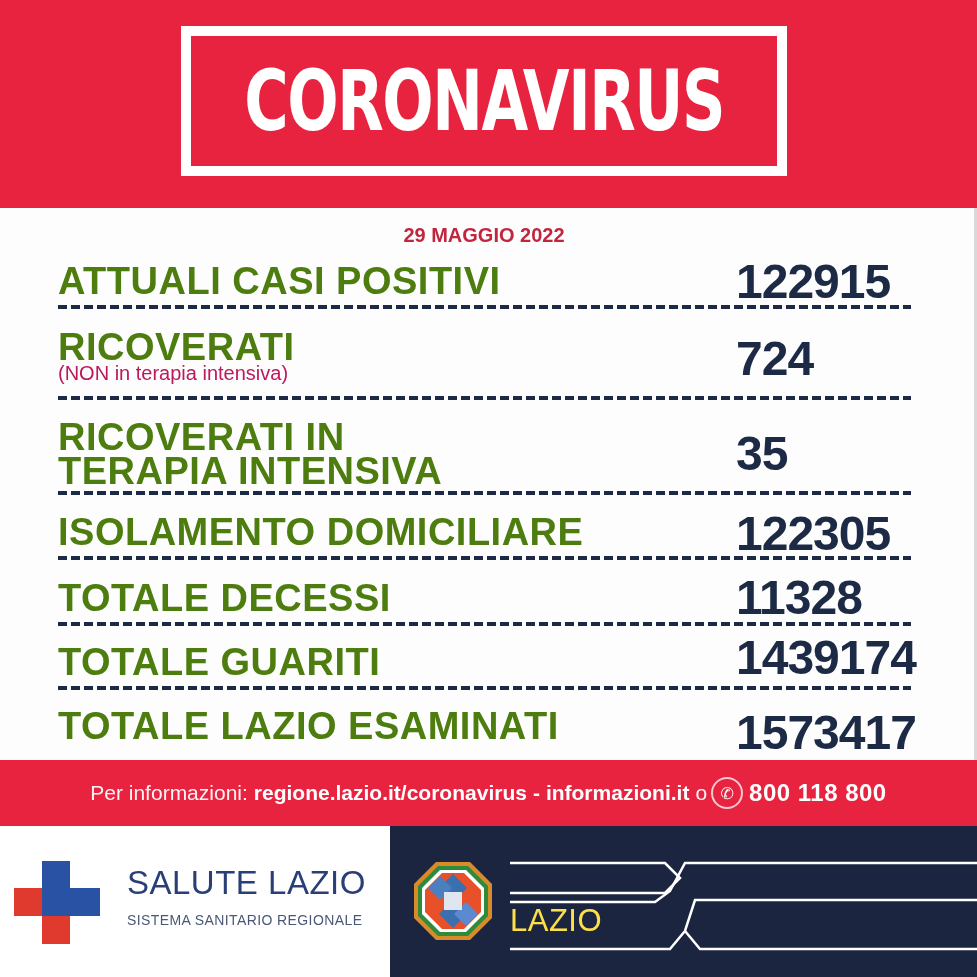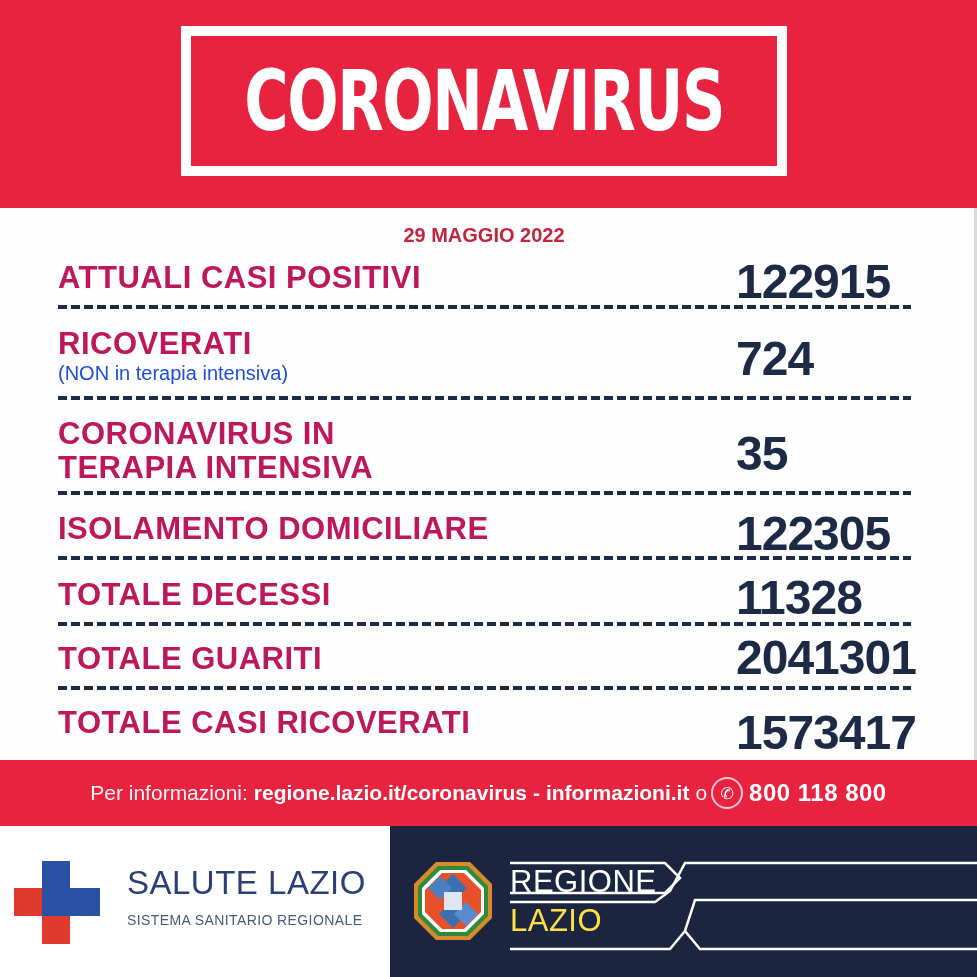--- a/index.html
+++ b/index.html
@@ -2,22 +2,22 @@
 <html><head>
 <meta charset="utf-8">
 <style>
   html, body { margin:0; padding:0; }
   body { width:977px; height:977px; position:relative; overflow:hidden; background:#fdfdfd; font-family:"Liberation Sans", sans-serif; }
   .header { position:absolute; left:0; top:0; width:977px; height:208px; background:#e8233f; }
   .title-frame { position:absolute; left:181px; top:26px; width:606px; height:150px; border:10px solid #ffffff; box-sizing:border-box; background:#e8233f; display:flex; align-items:center; justify-content:center; }
   .title-text { color:#ffffff; font-family:"DejaVu Sans", sans-serif; font-weight:bold; font-size:84px; letter-spacing:-2px; transform:scaleX(0.72); transform-origin:center; white-space:nowrap; line-height:1; }
   .right-edge { position:absolute; right:0; top:208px; width:3px; height:552px; background:#d9d9d9; }
   .date { position:absolute; left:0; width:968px; top:224px; text-align:center; color:#c2263f; font-weight:bold; font-size:20px; }
-  .row-label { position:absolute; left:58px; color:#be185d; font-weight:bold; font-size:31px; letter-spacing:0.5px; line-height:1; white-space:nowrap; }
-  .row-sub { position:absolute; left:58px; color:#1d4ed8; font-size:20px; line-height:1; white-space:nowrap; }
+  .row-label { position:absolute; left:58px; color:#4d7c0f; font-weight:bold; font-size:38px; letter-spacing:0.5px; line-height:1; white-space:nowrap; }
+  .row-sub { position:absolute; left:58px; color:#be185d; font-size:20px; line-height:1; white-space:nowrap; }
   .row-value { position:absolute; left:736px; color:#1c2a45; font-weight:bold; font-size:48px; letter-spacing:-1px; line-height:1; white-space:nowrap; }
   .dash { position:absolute; left:58px; width:853px; height:4px; background-image:linear-gradient(to right, #1c2a45 0, #1c2a45 9px, transparent 9px, transparent 13px); background-size:13px 4px; background-repeat:repeat-x; }
   .info-bar { position:absolute; left:0; top:760px; width:977px; height:66px; background:#e8233f; display:flex; align-items:center; justify-content:center; color:#ffffff; font-size:21px; white-space:nowrap; }
   .info-bar .plain { font-weight:normal; opacity:0.95; }
   .info-bar .bold { font-weight:bold; }
   .info-bar .sp { display:inline-block; width:6px; }
   .phone-icon { display:inline-flex; width:28px; height:28px; border:2px solid #f7c9d1; border-radius:50%; align-items:center; justify-content:center; font-size:16px; margin:0 6px 0 4px; color:#fff; }
   .phone-num { font-weight:bold; font-size:24px; letter-spacing:0.5px; }
   .footer-left { position:absolute; left:0; top:826px; width:390px; height:151px; background:#ffffff; }
   .footer-right { position:absolute; left:390px; top:826px; width:587px; height:151px; background:#1b2540; }
@@ -46,38 +46,38 @@
 
 <div class="row-label" style="top:262px;">ATTUALI CASI POSITIVI</div>
 <div class="row-value" style="top:258px;">122915</div>
 <div class="dash" style="top:305px;"></div>
 
 <div class="row-label" style="top:328px;">RICOVERATI</div>
 <div class="row-sub" style="top:363px;">(NON in terapia intensiva)</div>
 <div class="row-value" style="top:335px;">724</div>
 <div class="dash" style="top:396px;"></div>
 
-<div class="row-label" style="top:418px;">CORONAVIRUS IN</div>
+<div class="row-label" style="top:418px;">RICOVERATI IN</div>
 <div class="row-label" style="top:452px;">TERAPIA INTENSIVA</div>
 <div class="row-value" style="top:430px;">35</div>
 <div class="dash" style="top:491px;"></div>
 
 <div class="row-label" style="top:513px;">ISOLAMENTO DOMICILIARE</div>
 <div class="row-value" style="top:510px;">122305</div>
 <div class="dash" style="top:556px;"></div>
 
 <div class="row-label" style="top:579px;">TOTALE DECESSI</div>
 <div class="row-value" style="top:574px;">11328</div>
 <div class="dash" style="top:622px;"></div>
 
 <div class="row-label" style="top:643px;">TOTALE GUARITI</div>
-<div class="row-value" style="top:634px;">2041301</div>
+<div class="row-value" style="top:634px;">1439174</div>
 <div class="dash" style="top:686px;"></div>
 
-<div class="row-label" style="top:707px;">TOTALE CASI RICOVERATI</div>
+<div class="row-label" style="top:707px;">TOTALE LAZIO ESAMINATI</div>
 <div class="row-value" style="top:709px;">1573417</div>
 
 <div class="info-bar">
   <span class="plain">Per informazioni:</span>
   <span class="sp"></span>
   <span class="bold">regione.lazio.it/coronavirus</span>
   <span class="sp"></span>
   <span class="bold">-</span>
   <span class="sp"></span>
   <span class="bold">informazioni.it</span>
@@ -103,21 +103,20 @@
     <polygon points="24,2 58,2 80,24 80,58 58,80 24,80 2,58 2,24" fill="#d98a2a"></polygon>
     <polygon points="26,6 56,6 76,26 76,56 56,76 26,76 6,56 6,26" fill="#2e8b3a"></polygon>
     <polygon points="28,10 54,10 72,28 72,54 54,72 28,72 10,54 10,28" fill="#ffffff"></polygon>
     <polygon points="30,13 52,13 69,30 69,52 52,69 30,69 13,52 13,30" fill="#e8502a"></polygon>
     <polygon points="41,14 55,28 41,42 27,28" fill="#3a6fb0"></polygon>
     <polygon points="41,40 55,54 41,68 27,54" fill="#3a6fb0"></polygon>
     <polygon points="16,28 28,16 40,28 28,40" fill="#4a7fc0"></polygon>
     <polygon points="42,54 54,42 66,54 54,66" fill="#5a8ad0"></polygon>
     <polygon points="32,32 50,32 50,50 32,50" fill="#dfe6f0"></polygon>
   </svg>
-  <div class="regione-1">REGIONE</div>
   <div class="regione-2">LAZIO</div>
   <svg class="lines" viewBox="0 0 467 100">
     <g stroke="#ffffff" stroke-width="2.5" fill="none">
       <polyline points="0,7 155,7 170,22 155,37 0,37"></polyline>
       <polyline points="0,46 145,46 160,35 175,7 467,7"></polyline>
       <polyline points="0,93 160,93 175,75 185,44 467,44"></polyline>
       <polyline points="175,75 190,93 467,93"></polyline>
     </g>
   </svg>
 </div>

